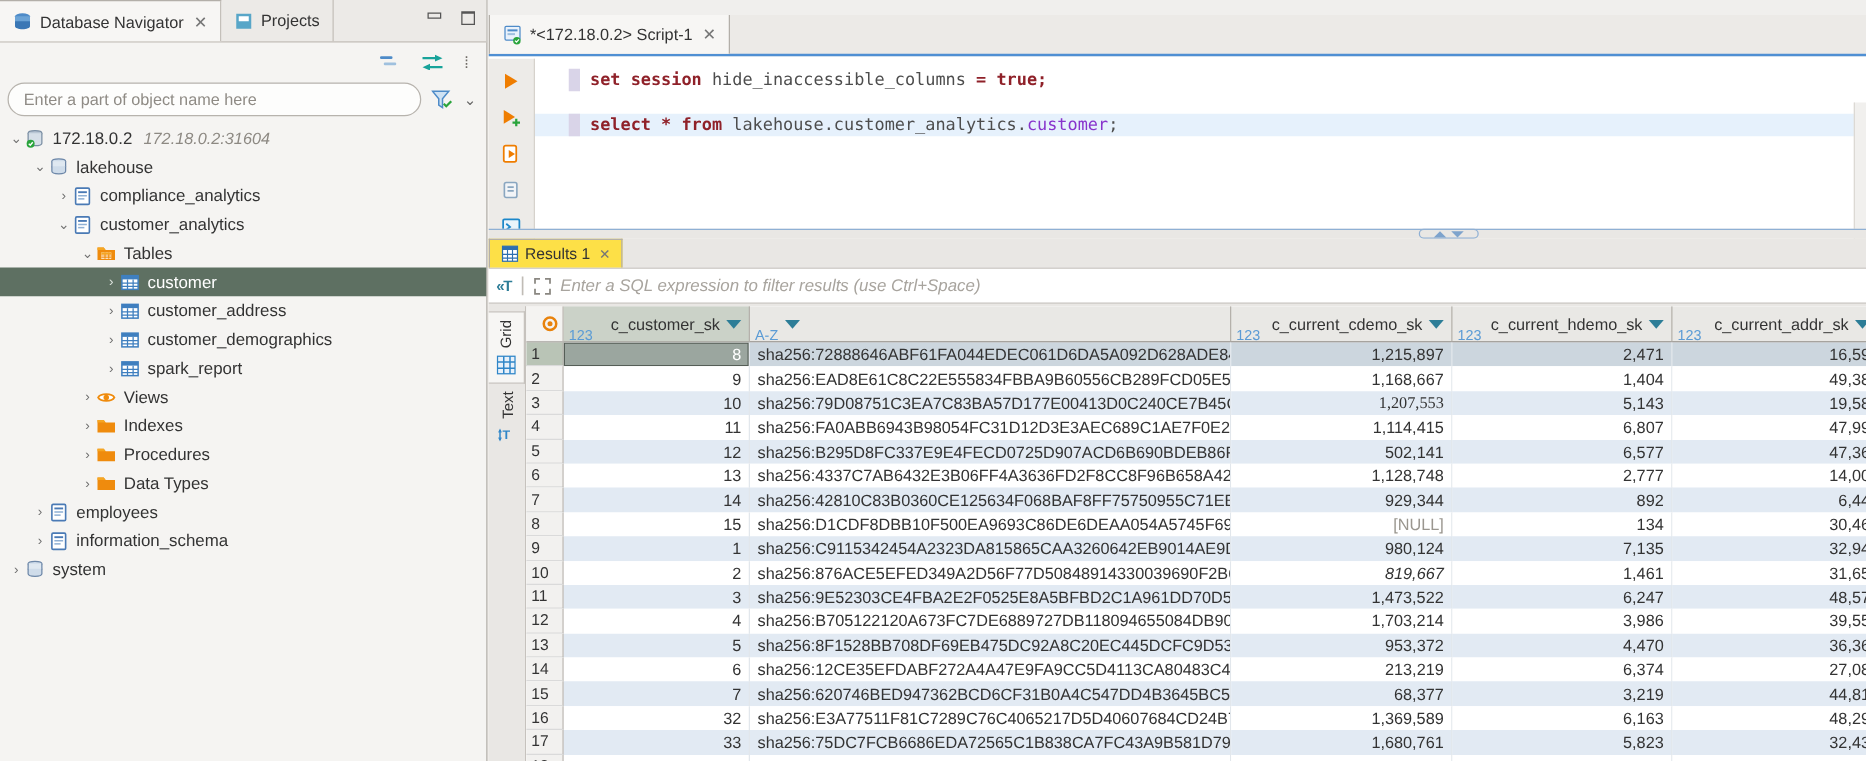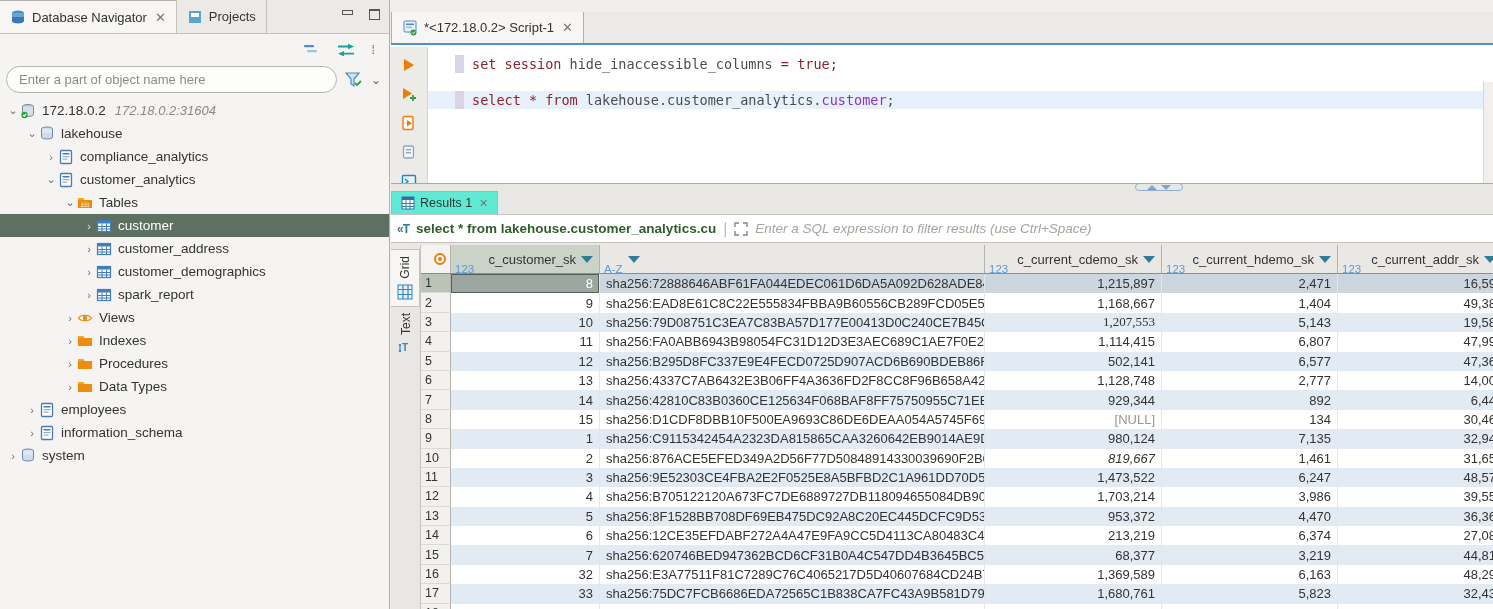--- a/index.html
+++ b/index.html
@@ -35,35 +35,35 @@
   
   .editor { position:absolute; left:391px; top:12px; right:0; height:183px; background:#fff; }
   .ed-tabbar { height:33px; background:#eceae7; border-bottom:2px solid #4f8fd3; display:flex; }
   .ed-tab { display:flex; align-items:center; gap:6px; padding:0 10px; font-size:13px; background:#f7f6f4; border-right:1px solid #b3afa9; border-left:1px solid #b3afa9; }
   .ed-body { position:absolute; top:35px; bottom:0; left:0; right:0; display:flex; }
   .ed-toolbar { width:37px; background:#edebe8; border-right:1px solid #d6d2cc; display:flex; flex-direction:column; align-items:center; padding-top:10px; gap:13px; flex:none; }
   .ed-code { flex:1; position:relative; background:#fff; overflow:hidden; }
   .code-line { position:absolute; left:0; right:0; height:18px; line-height:18px; font-family:"DejaVu Sans Mono","Liberation Mono",monospace; font-size:13.5px; padding-left:44px; white-space:pre; }
   .code-line .bar { position:absolute; left:27px; top:0; width:9px; height:18px; background:#d9d4e8; }
   .code-line.current { background:#e6f1fc; }
-  .seg-kw { color:#8f2129; font-weight:normal; }
+  .seg-kw { color:#8f2129; font-weight:bold; }
   .seg-plain { color:#4d4d4d; }
   .seg-table { color:#8833cc; }
   .ed-scroll { position:absolute; right:0; top:35px; bottom:0; width:10px; background:#f1f0ee; border-left:1px solid #dcd9d4; }
 
   
   .sash { position:absolute; left:391px; right:0; top:183px; height:8px; background:#e9e7e4; border-top:1px solid #8fb0d4; }
   .sash-ctl { position:absolute; left:744px; top:-1px; width:48px; height:8px; border:1px solid #8fb0d4; border-radius:4px; background:#e9e7e4; display:flex; align-items:center; justify-content:center; gap:4px; }
   .tri-up { width:0; height:0; border-left:5px solid transparent; border-right:5px solid transparent; border-bottom:5px solid #7ea3cc; }
   .tri-dn { width:0; height:0; border-left:5px solid transparent; border-right:5px solid transparent; border-top:5px solid #7ea3cc; }
 
   
   .results { position:absolute; left:391px; right:0; top:191px; bottom:0; background:#e9e7e4; }
   .res-tabbar { height:23px; display:flex; }
-  .res-tab { display:flex; align-items:center; gap:5px; padding:0 9px; font-size:12.5px; background:#5eead4; border:1px solid #b3afa9; border-bottom:none; }
+  .res-tab { display:flex; align-items:center; gap:5px; padding:0 9px; font-size:12.5px; background:#fde047; border:1px solid #b3afa9; border-bottom:none; }
   .res-filterbar { height:29px; background:#fff; border-top:1px solid #c6c2bd; border-bottom:1px solid #c6c2bd; display:flex; align-items:center; padding:0 6px; gap:7px; overflow:hidden; }
   .ff-icon { font-size:12px; font-weight:bold; color:#2d7d97; letter-spacing:-1px; flex:none; }
   .ff-query { font-size:13.5px; font-weight:bold; color:#2e5e2a; white-space:nowrap; flex:none; }
   .ff-sep { color:#c0bcb6; flex:none; }
   .ff-placeholder { font-size:13.5px; font-style:italic; color:#a8a49e; white-space:nowrap; }
 
   .grid-zone { position:absolute; left:0; right:0; top:54px; bottom:0; display:flex; }
   .side-strip { width:30px; background:#e9e7e4; border-right:1px solid #c6c2bd; display:flex; flex-direction:column; align-items:center; padding-top:4px; flex:none; }
   .side-tab { display:flex; flex-direction:column; align-items:center; padding:6px 0; width:100%; gap:5px; }
   .side-tab.active { background:#f7f6f4; border:1px solid #c6c2bd; border-left:none; }
@@ -410,21 +410,20 @@
             <path d="M5 4v9M9 4v9M1 7.5h12M1 10.5h12" stroke="#2f6fae" stroke-width="0.9"></path>
           </svg>
       </span>
       <span>Results 1</span>
       <span class="tab-close" style="font-size:11px;">✕</span>
     </div>
   </div>
 
   <div class="res-filterbar">
     <span class="ff-icon">«T</span>
-    <span class="ff-query">select * from lakehouse.customer_analytics.cu</span>
     <span class="ff-sep">|</span>
     <span>
       <svg viewBox="0 0 14 14" width="14" height="14" stroke="#8a8781" stroke-width="1.4" fill="none">
           <path d="M1 5V1h4M9 1h4v4M13 9v4H9M5 13H1V9"></path>
         </svg>
     </span>
     <span class="ff-placeholder">Enter a SQL expression to filter results (use Ctrl+Space)</span>
   </div>
 
   <div class="grid-zone">

